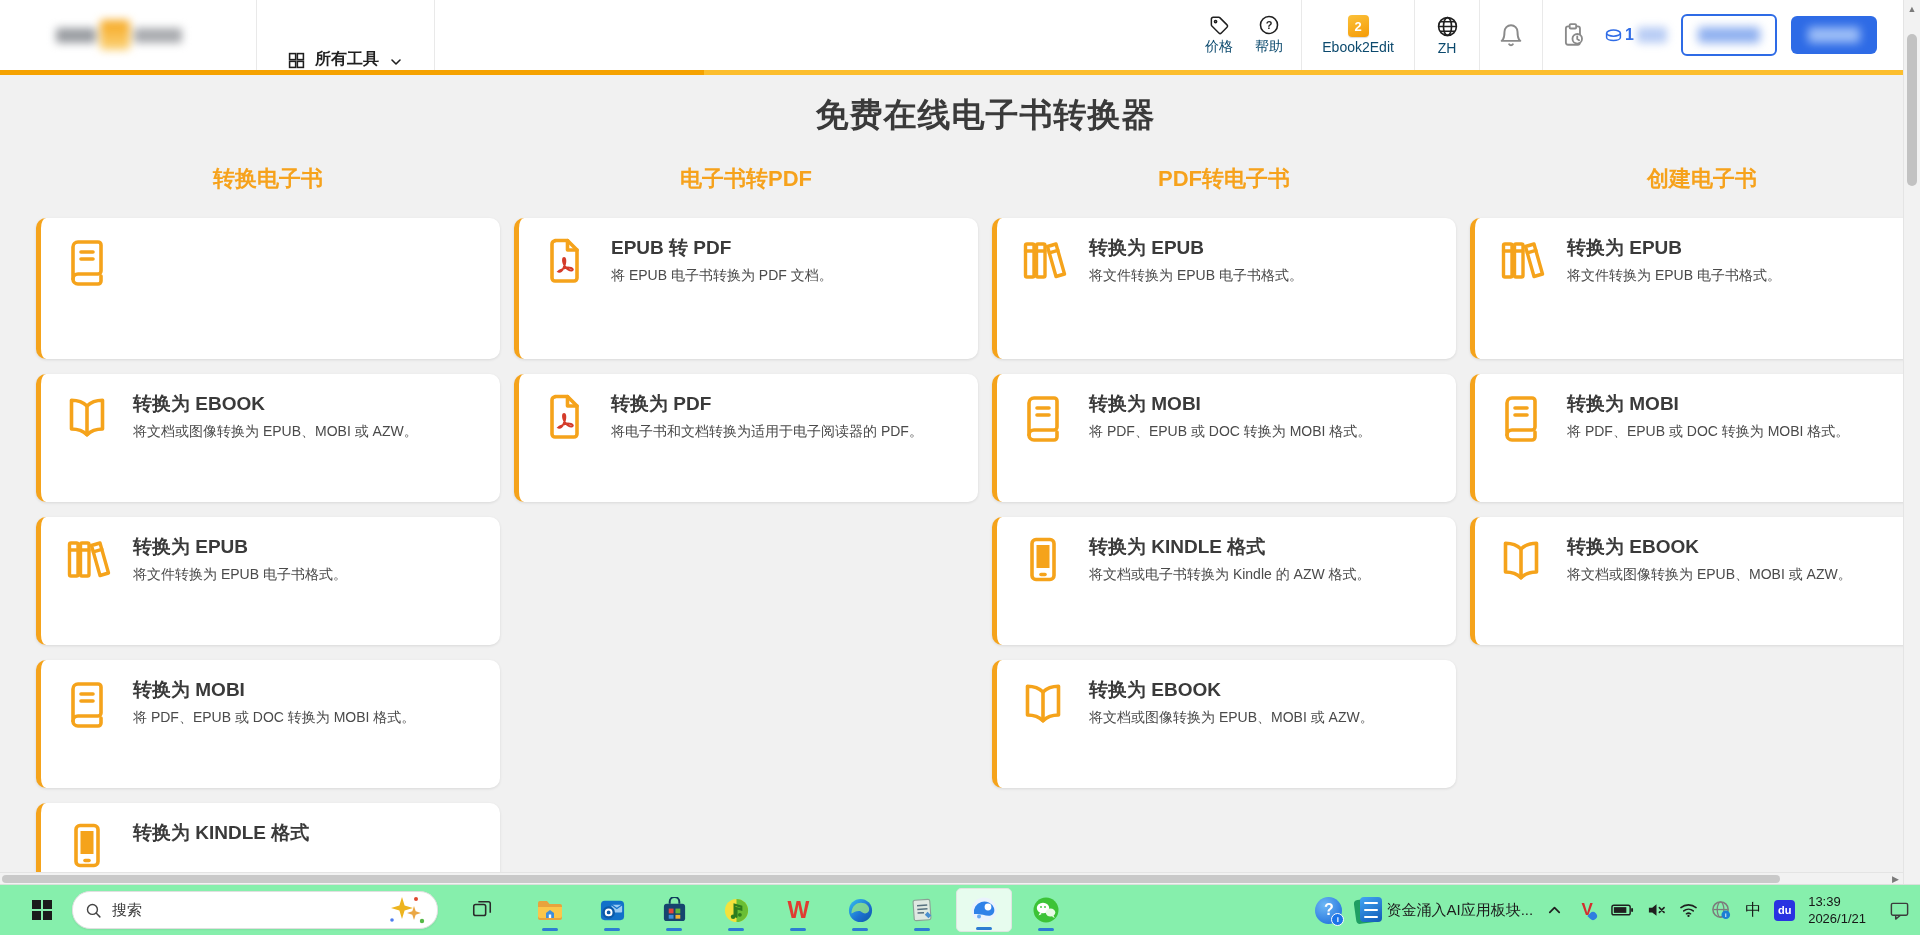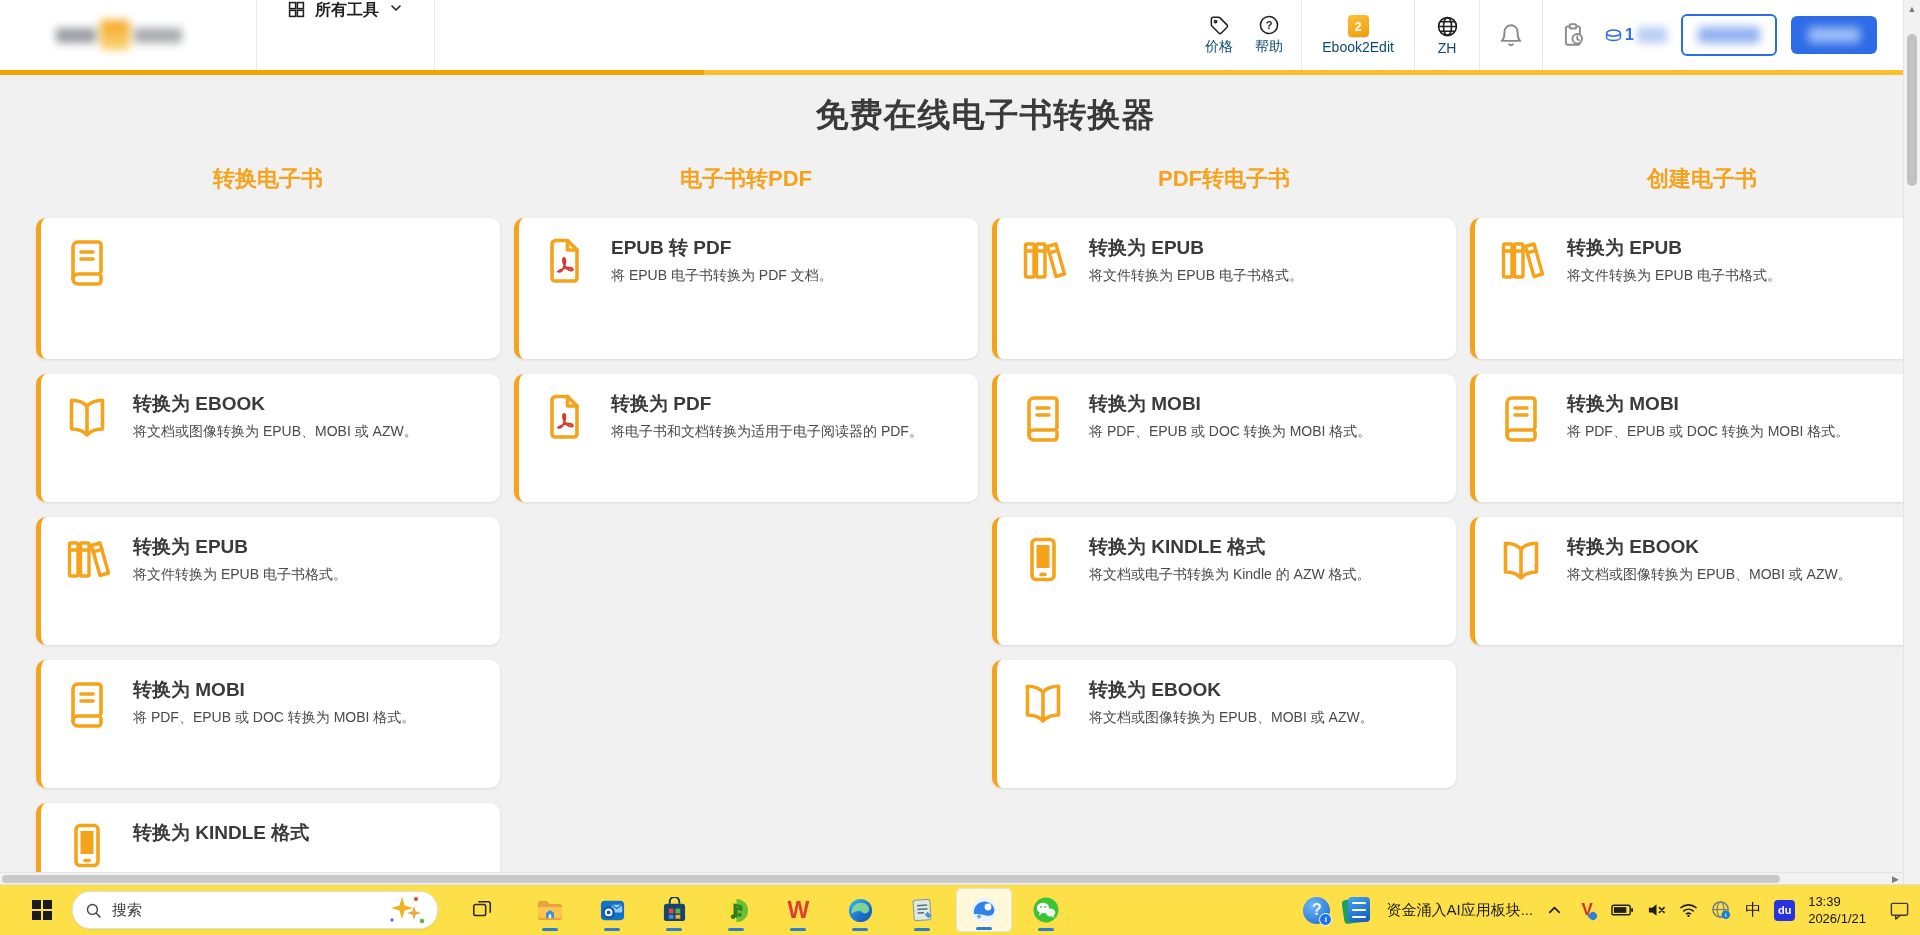--- a/index.html
+++ b/index.html
@@ -9,21 +9,21 @@
     background:#f1f1f1;
   }
   
   .hdr{position:absolute;top:0;left:0;width:1903px;height:70px;background:#fff;
        display:flex;align-items:center;z-index:5;}
   .hdr-div{width:1px;height:70px;background:#e9e9e9;flex:0 0 1px;}
   .logo-blur{width:130px;height:32px;margin-left:56px;display:flex;align-items:center;gap:4px;filter:blur(4px);}
   .logo-blur .g1{width:40px;height:15px;background:#9a9da2;border-radius:2px;}
   .logo-blur .or{width:30px;height:30px;background:linear-gradient(#f6a71f,#fbd37a);border-radius:4px;}
   .logo-blur .g2{width:48px;height:15px;background:#a9abaf;border-radius:2px;}
-  .alltools{display:flex;align-items:flex-start;gap:9px;padding:0 30px;height:70px;cursor:pointer;}
+  .alltools{display:flex;align-items:flex-end;gap:9px;padding:0 30px;height:70px;cursor:pointer;}
   .alltools span{font-size:16px;font-weight:600;color:#1f1f1f;}
   .hdr-right{margin-left:auto;display:flex;align-items:center;gap:14px;padding-right:26px;}
   .navstack{display:flex;flex-direction:column;align-items:center;justify-content:center;gap:2px;min-width:36px;cursor:pointer;}
   .navstack .lbl{font-size:14px;color:#0c4a6e;white-space:nowrap;}
   .icbtn{display:flex;align-items:center;justify-content:center;width:34px;height:40px;cursor:pointer;}
   .e2e-badge{width:21px;height:22px;border-radius:4px;background:linear-gradient(160deg,#fbc13a,#f59b07);
              color:#fff;font-size:13px;font-weight:bold;display:flex;align-items:center;justify-content:center;
              box-shadow:0 1px 1px rgba(0,0,0,.15);}
   .credits{display:flex;align-items:center;gap:3px;color:#2e6be6;font-size:16px;font-weight:600;}
   .name-blur{width:30px;height:16px;background:#b9cdf5;border-radius:3px;filter:blur(4px);}
@@ -50,37 +50,37 @@
   .ctitle{font-size:19px;font-weight:bold;color:#3a3a3a;line-height:25px;}
   .cdesc{font-size:14px;color:#4a4a4a;line-height:20px;margin-top:5px;}
   
   .vscroll{position:absolute;top:0;right:0;width:17px;height:884px;background:#f2f2f2;border-left:1px solid #e4e4e4;box-sizing:border-box;z-index:6;}
   .vthumb{position:absolute;top:34px;left:3px;width:10px;height:152px;background:#c2c2c2;border-radius:5px;}
   .varrow{position:absolute;top:4px;left:0;width:16px;text-align:center;font-size:9px;color:#7a7a7a;}
   .hscroll{position:absolute;top:872px;left:0;width:1903px;height:12px;background:#f2f2f2;border-top:1px solid #e4e4e4;box-sizing:border-box;}
   .hthumb{position:absolute;top:2px;left:2px;width:1778px;height:8px;background:#c9c9c9;border-radius:4px;}
   .harrow{position:absolute;top:0;right:4px;font-size:9px;color:#7a7a7a;line-height:12px;}
   
-  .taskbar{position:absolute;top:884px;left:0;width:1920px;height:51px;background:#fde047;
+  .taskbar{position:absolute;top:884px;left:0;width:1920px;height:51px;background:#86efac;
            border-top:1px solid #dbe0dc;box-sizing:border-box;display:flex;align-items:center;z-index:7;}
   .startbtn{margin-left:22px;width:40px;height:40px;display:flex;align-items:center;justify-content:center;cursor:pointer;}
   .winlogo{display:grid;grid-template-columns:9px 9px;grid-template-rows:9px 9px;gap:2px;}
   .winlogo i{background:#1b1b1b;}
   .searchpill{margin-left:10px;width:340px;height:36px;background:#fff;border:1px solid #e0e0e0;border-radius:18px;
               box-shadow:0 1px 2px rgba(0,0,0,.06);display:flex;align-items:center;padding:0 12px;gap:10px;cursor:pointer;}
   .searchpill .stxt{font-size:15px;color:#3c3c3c;flex:1;}
   .sparkles{position:relative;width:40px;height:30px;}
   .taskview{margin-left:24px;width:40px;height:40px;display:flex;align-items:center;justify-content:center;cursor:pointer;}
   .apps{display:flex;gap:6px;margin-left:20px;}
   .app{position:relative;width:56px;height:44px;border-radius:5px;display:flex;align-items:center;justify-content:center;cursor:pointer;}
   .app.active{background:rgba(255,255,255,.8);border:1px solid #dfe5e1;box-sizing:border-box;}
   .runbar{position:absolute;bottom:1px;left:50%;transform:translateX(-50%);width:16px;height:3px;border-radius:2px;background:#2d7dd2;}
   .tray{margin-left:auto;display:flex;align-items:center;gap:13px;padding-right:10px;}
   .trayico{display:flex;align-items:center;justify-content:center;cursor:pointer;}
-  .news{display:flex;align-items:center;gap:16px;cursor:pointer;}
+  .news{display:flex;align-items:center;gap:4px;cursor:pointer;}
   .news .ntxt{font-size:15px;color:#1c1c1c;max-width:196px;white-space:nowrap;overflow:hidden;}
   .ime{font-size:16px;color:#161616;cursor:pointer;}
   .dubadge{width:21px;height:21px;border-radius:4px;background:#2932e1;color:#fff;font-size:11px;font-weight:bold;
            display:flex;align-items:center;justify-content:center;cursor:pointer;}
   .clock{font-size:13px;color:#161616;text-align:left;line-height:17px;cursor:pointer;}
   .qhelp{width:27px;height:27px;border-radius:50%;background:radial-gradient(circle at 35% 30%,#6cb7f5,#1565d8);
          color:#fff;font-weight:bold;font-size:16px;display:flex;align-items:center;justify-content:center;position:relative;cursor:pointer;}
   .qhelp .idot{position:absolute;right:-2px;bottom:-2px;width:11px;height:11px;border-radius:50%;background:#1b74e8;
                border:1px solid #fff;font-size:8px;font-weight:bold;display:flex;align-items:center;justify-content:center;}
   .newsico{position:relative;width:27px;height:27px;}

